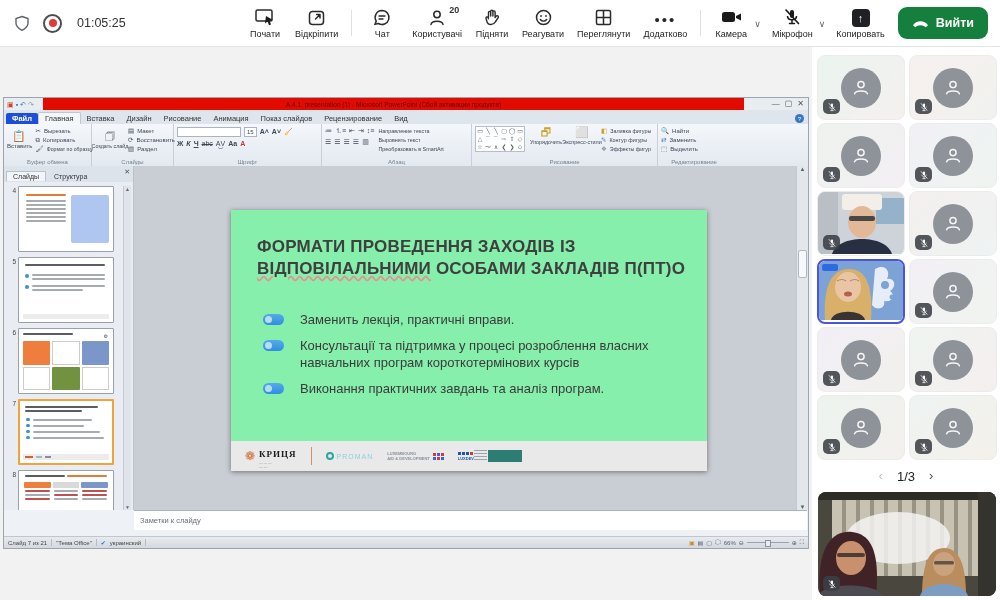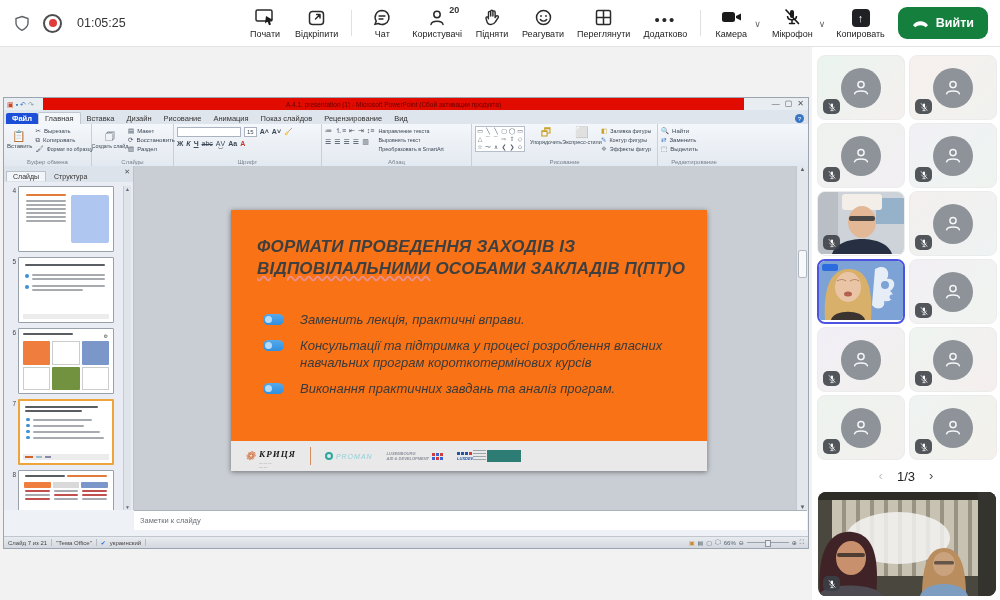--- a/index.html
+++ b/index.html
@@ -72,22 +72,22 @@
   .thumb.sel{border:2px solid #eda43b;}
   .ln{height:2px;background:#a7abb0;margin:2px 3px 0 3px;border-radius:1px;}
   .lnO{background:#e07b39}.lnD{background:#5a5d61}.lnR{background:#c0504d}
   .panel-sb{width:7px;background:#dfe4ea;border-left:1px solid #c4cbd4;display:flex;flex-direction:column;
             justify-content:space-between;align-items:center;font-size:5px;color:#667;}
   
   .canvas{flex:1;background:#c9ced4;position:relative;}
   .vscroll{position:absolute;right:0;top:0;bottom:0;width:11px;background:#e3e7ec;border-left:1px solid #c2c8d0;
            display:flex;flex-direction:column;align-items:center;font-size:6px;color:#5a646f;}
   .vthumb{width:7px;height:26px;background:#f6f8fa;border:1px solid #aeb6c0;border-radius:2px;margin-top:78px;}
-  .slide{position:absolute;left:97px;top:44px;width:476px;height:261px;background:#f97316;
-         box-shadow:0 1px 5px rgba(0,0,0,.45);font-style:italic;}
+  .slide{position:absolute;left:97px;top:44px;width:476px;height:261px;background:#86efac;
+         box-shadow:0 1px 5px rgba(0,0,0,.45);}
   .slide-title{position:absolute;left:26px;top:26px;right:20px;font-size:17px;font-weight:bold;
                color:#3f3f3f;line-height:1.28;letter-spacing:.2px;}
   .misspell{text-decoration:underline;text-decoration-style:wavy;text-decoration-color:#e89090;text-underline-offset:2px;}
   .bullets{position:absolute;left:32px;top:102px;right:24px;display:flex;flex-direction:column;gap:10px;}
   .brow{display:flex;gap:16px;align-items:flex-start;}
   .toggle{width:21px;height:11px;border-radius:6px;flex:0 0 auto;margin-top:2px;
           background:linear-gradient(#57a9ea,#2f8fdf);position:relative;}
   .toggle i{position:absolute;left:2px;top:2px;width:7px;height:7px;border-radius:50%;background:#b8dcf7;display:block;}
   .btext{font-size:13px;color:#3a3a3a;line-height:1.25;max-width:372px;}
   .slide-footer{position:absolute;left:0;right:0;bottom:0;height:30px;background:#e9e9e9;

